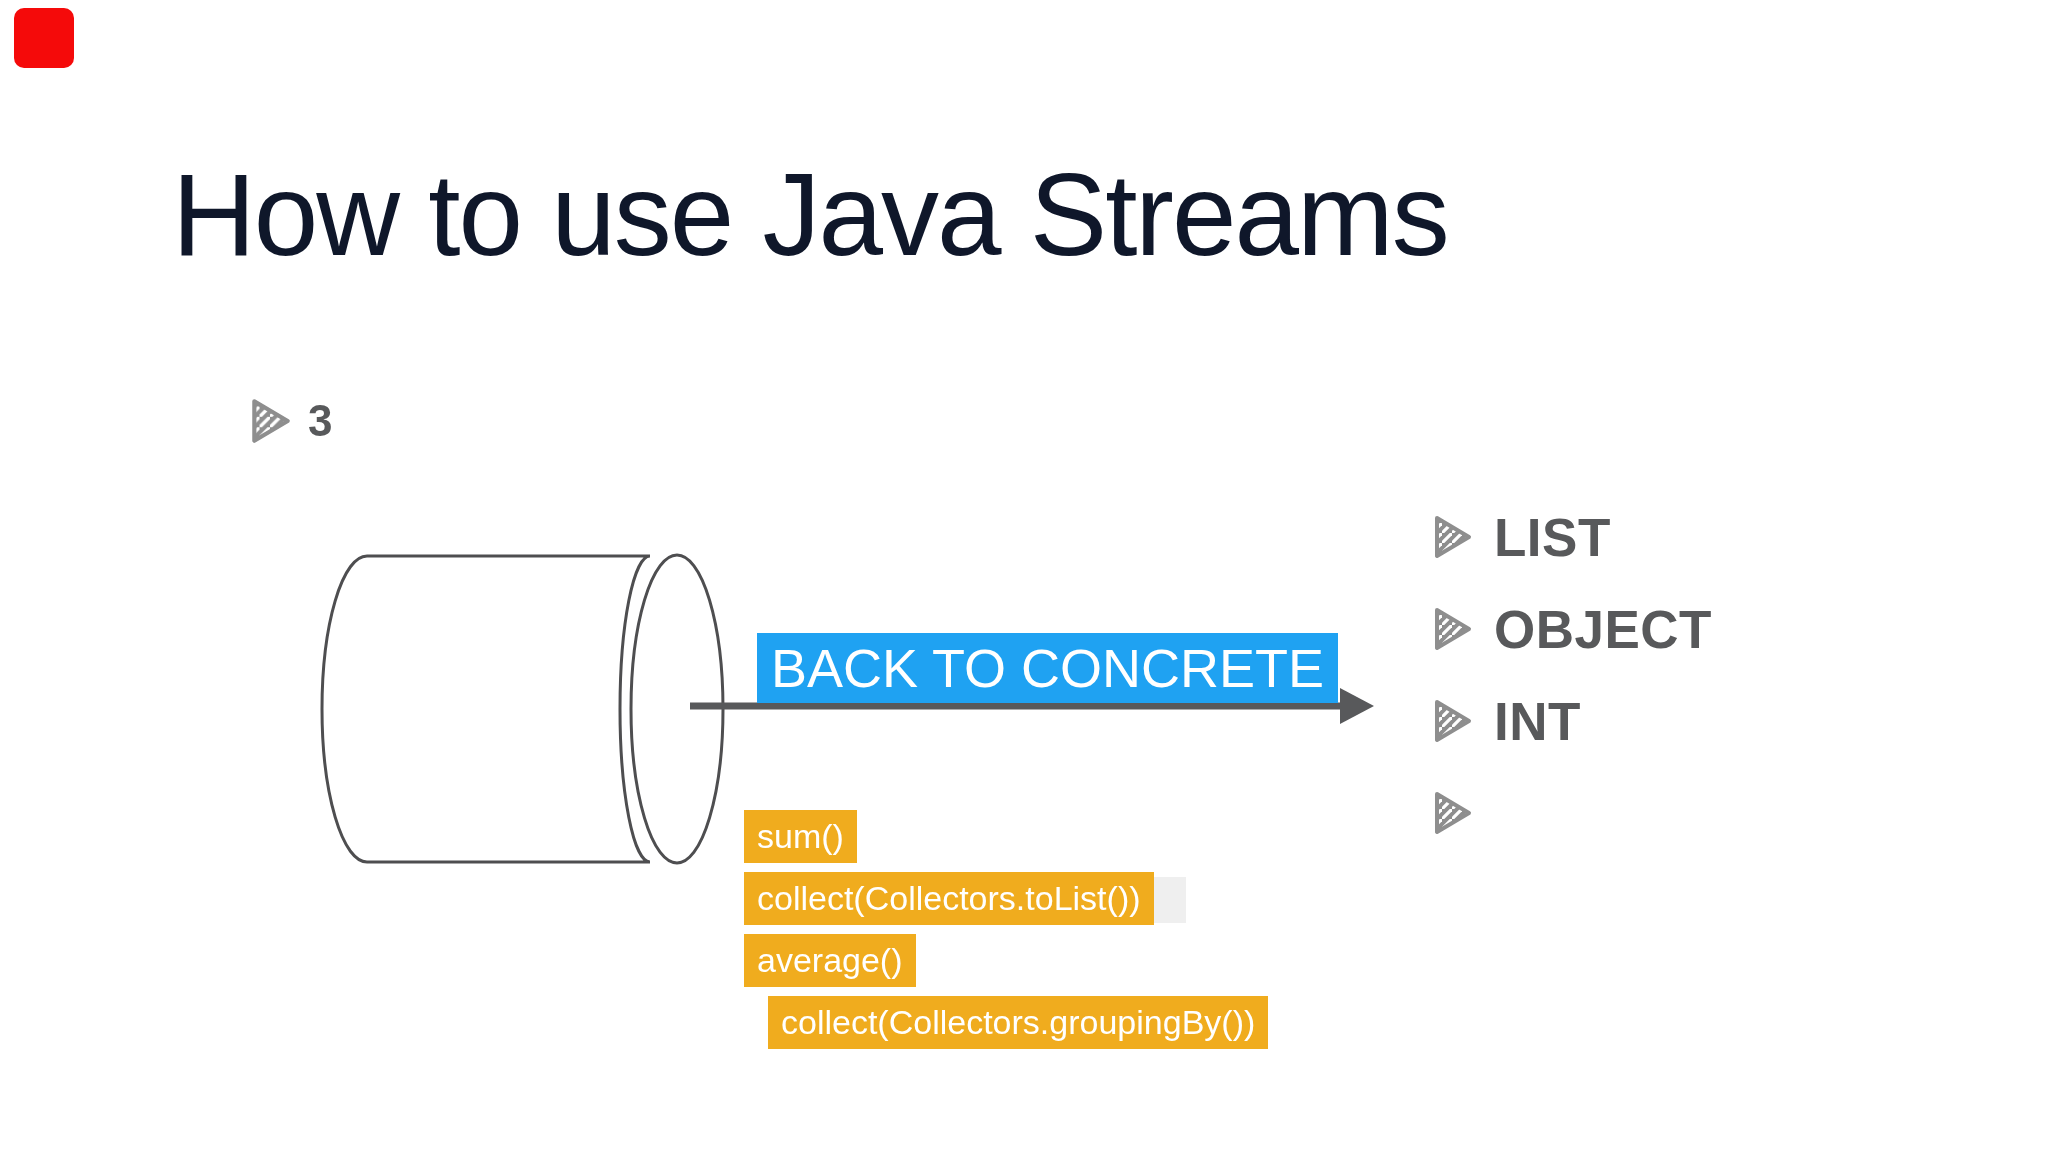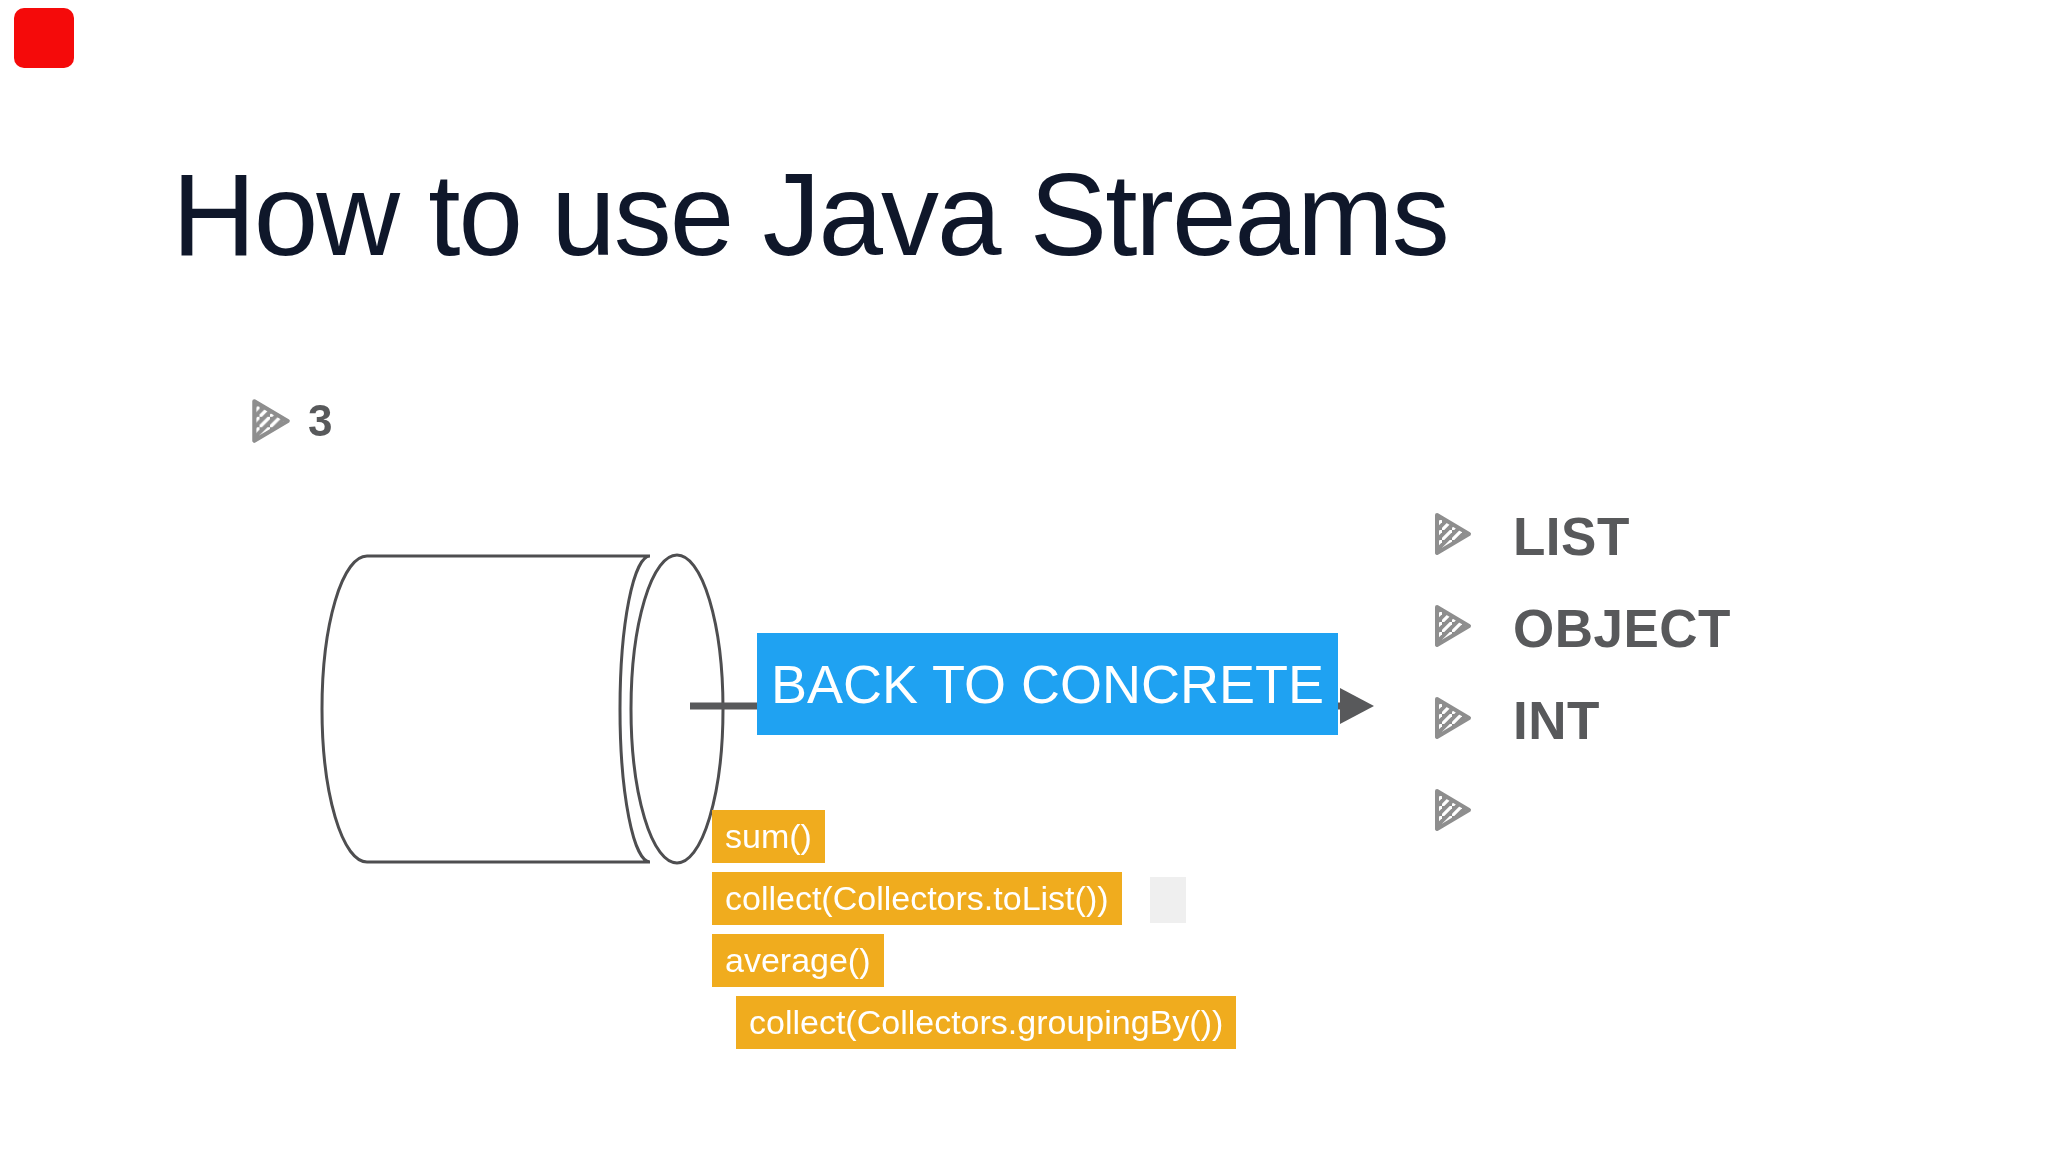--- a/index.html
+++ b/index.html
@@ -27,42 +27,42 @@
   .step-marker .num{
     font-size:44px;font-weight:700;color:#58595b;line-height:1;
   }
   .tri-icon{display:block;}
   
   .scene{position:absolute;left:300px;top:540px;}
   
   .arrow-label{
     position:absolute;left:757px;top:633px;height:70px;
     background:#1fa2f2;color:#ffffff;
-    font-size:54px;line-height:70px;padding:16px 14px;
+    font-size:54px;line-height:70px;padding:0 14px;
     white-space:nowrap;
   }
   
   .op-chip{
-    position:absolute;left:712px;
+    position:absolute;left:744px;
     background:#f0ac1e;color:#ffffff;
     font-size:34px;line-height:1;padding:9px 13px 10px 13px;
     white-space:nowrap;
   }
   .op-0{top:810px;}
   .op-1{top:872px;}
   .op-2{top:934px;}
   .op-3{top:996px;margin-left:24px;}
   .op-shadow{
     position:absolute;left:1150px;top:877px;width:36px;height:46px;
     background:#efefef;
   }
   
   .type-list{position:absolute;left:1432px;top:510px;}
   .type-row{
-    display:flex;gap:39px;
+    display:flex;align-items:center;gap:20px;
     height:54px;margin-bottom:38px;
   }
   .type-row .label{
     font-size:53px;font-weight:700;color:#58595b;line-height:1;
     letter-spacing:0.5px;white-space:nowrap;
   }
   .hidden-defs{position:absolute;width:0;height:0;overflow:hidden;}
 </style>
 </head>
 <body>

